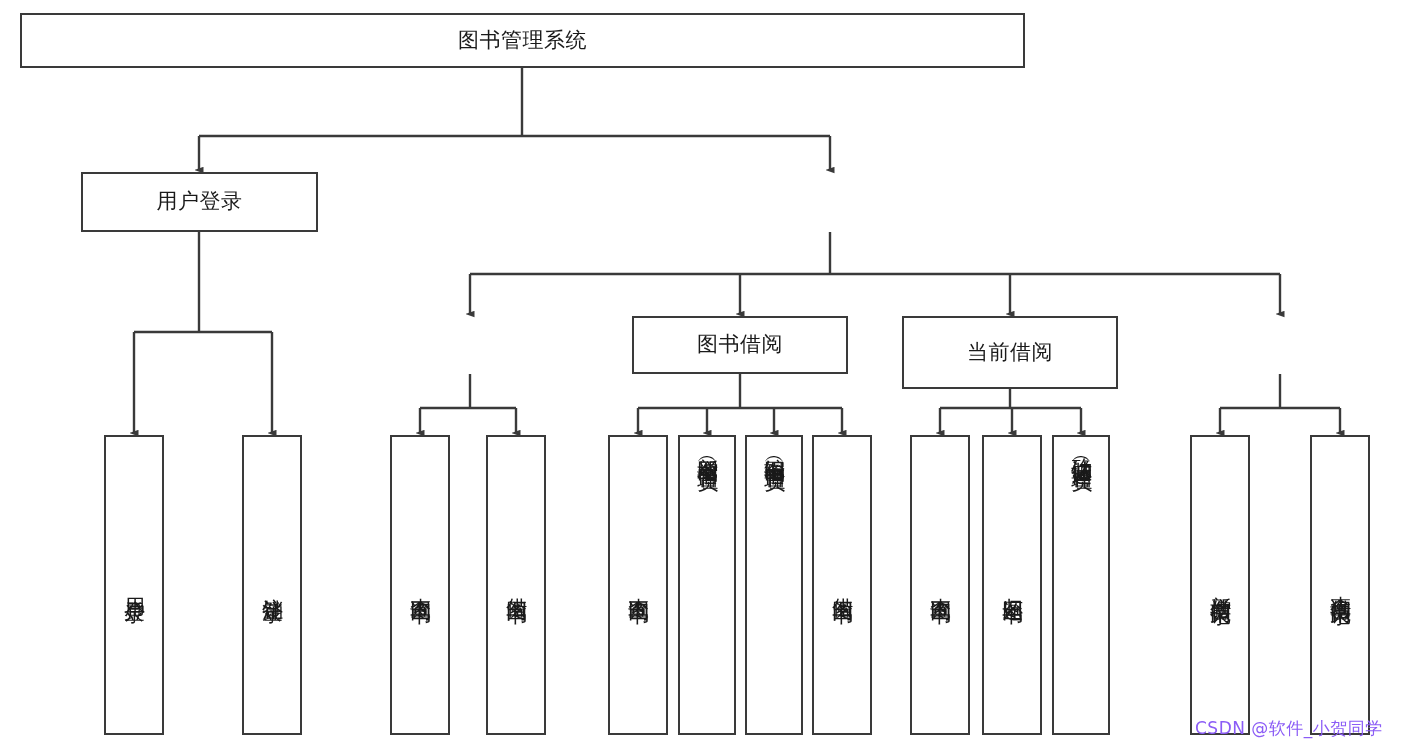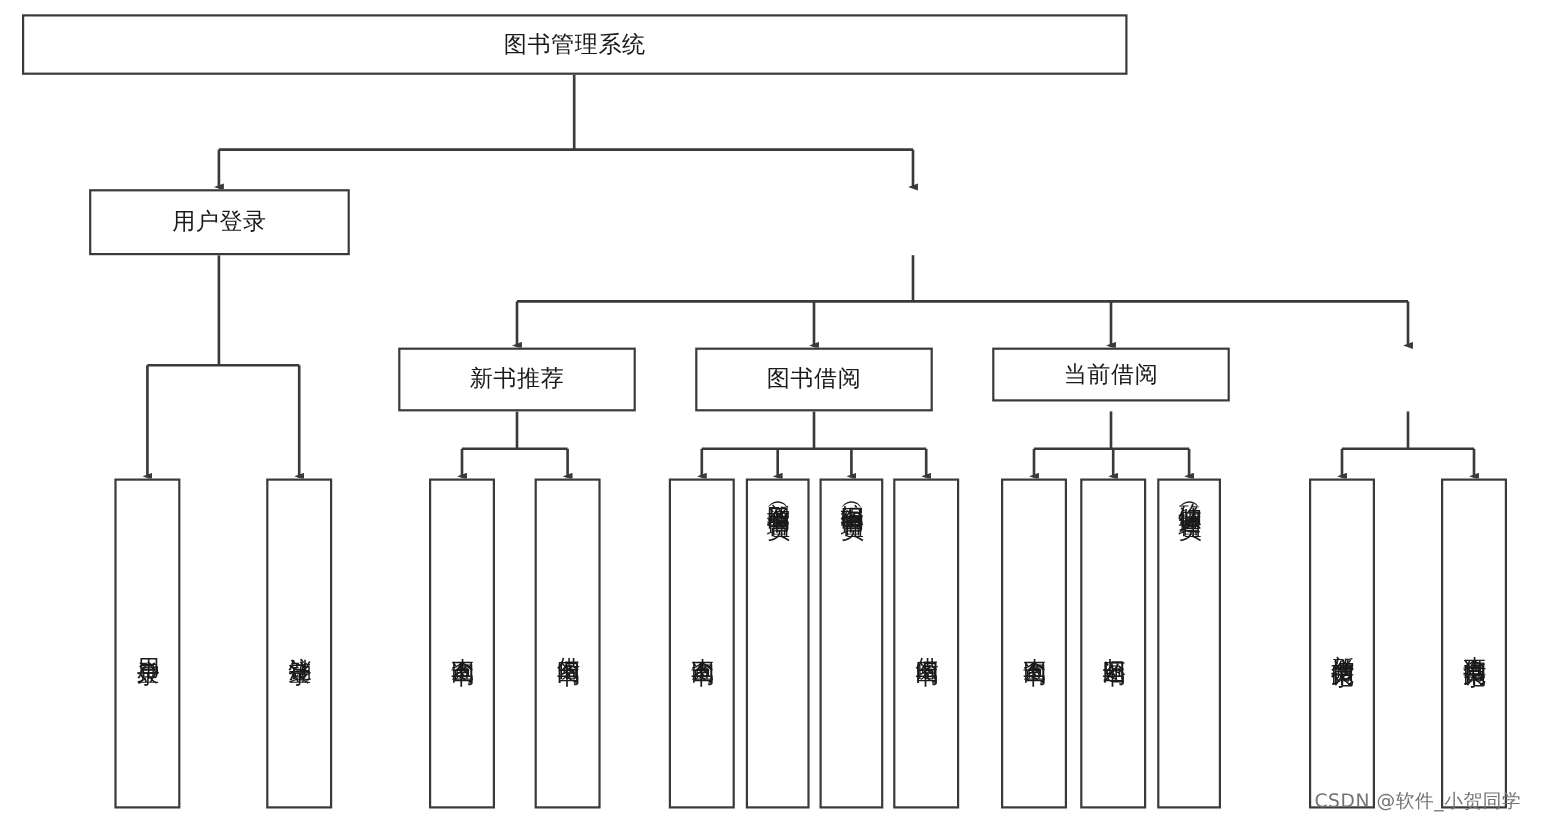--- a/index.html
+++ b/index.html
@@ -54,21 +54,21 @@
     color: #1a1a1a;
     white-space: nowrap;
   }
   .node-v.align-top {
     align-items: flex-start;
     padding-top: 4px;
   }
   .watermark {
     position: absolute;
     font-size: 17px;
-    color: #737373;
+    color: #8b5cf6;
     letter-spacing: 0.5px;
     white-space: nowrap;
     user-select: none;
   }
 </style>
 </head>
 <body>
 
 <div id="diagram-root">
 
@@ -116,27 +116,24 @@
   </svg>
 
   <div class="node node-h" style="left: 20px; top: 13px; width: 1005px; height: 55px; text-align: center;">
     <span class="node-label">图书管理系统</span>
   </div>
 
   <div class="node node-h" style="left: 81px; top: 172px; width: 237px; height: 60px;">
     <span class="node-label">用户登录</span>
   </div>
 
-  <div class="node node-h" style="left: 362px; top: 316px; width: 216px; height: 58px;">
-    <span class="node-label">新书推荐</span>
-  </div>
   <div class="node node-h" style="left: 632px; top: 316px; width: 216px; height: 58px; text-align: right;">
     <span class="node-label">图书借阅</span>
   </div>
-  <div class="node node-h" style="left: 902px; top: 316px; width: 216px; height: 49px;">
+  <div class="node node-h" style="left: 902px; top: 316px; width: 216px; height: 73px;">
     <span class="node-label">当前借阅</span>
   </div>
 
   <div class="node node-v" style="left: 104px; top: 435px; width: 60px; height: 300px;">
     <span class="node-label">用户登录</span>
   </div>
   <div class="node node-v" style="left: 242px; top: 435px; width: 60px; height: 300px;">
     <span class="node-label">注销登录</span>
   </div>
 

